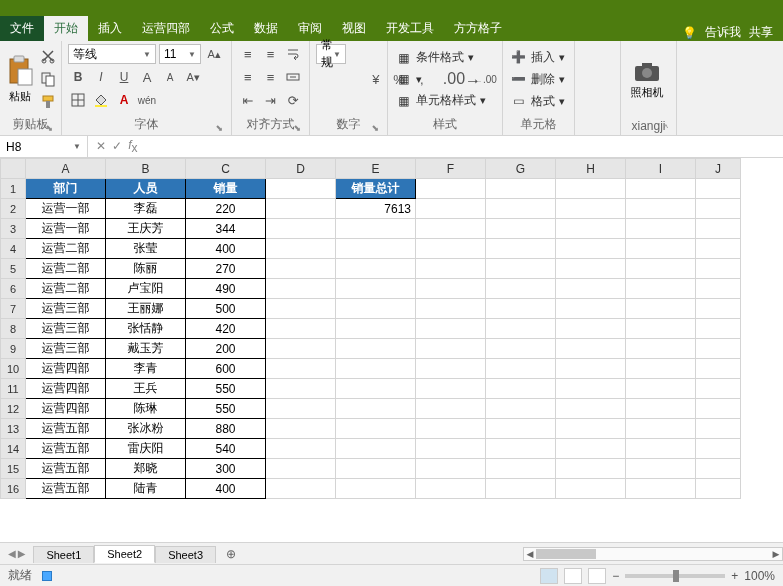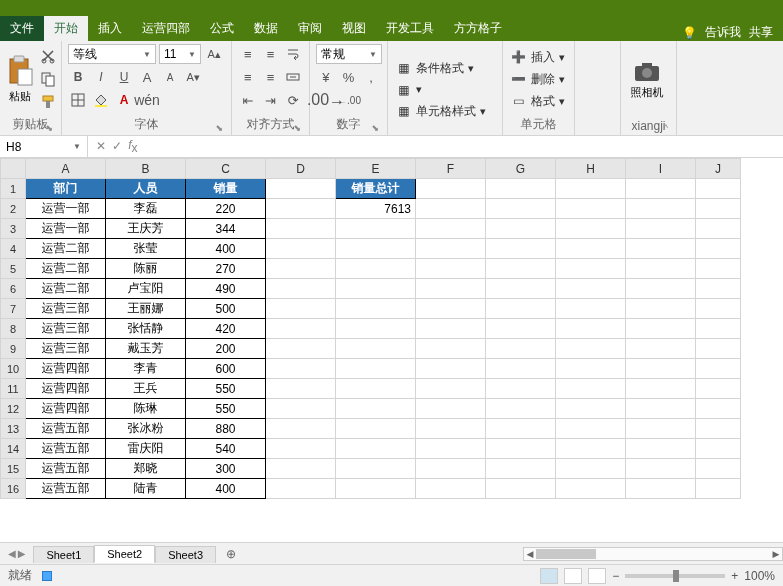--- a/index.html
+++ b/index.html
@@ -153,21 +153,21 @@
           </div>
         <div class="btn">
             <svg width="14" height="14" viewBox="0 0 14 14">
               <path d="M7 2l5 5-5 5-5-5z" fill="#ddd" stroke="#555"></path>
               <rect x="1" y="12" width="12" height="2" fill="#ffeb3b"></rect>
             </svg>
           </div>
         <div class="btn">
             <span style="color:#c00;font-weight:bold">A</span>
           </div>
-        <div class="btn" style="font-size:14px">wén</div>
+        <div class="btn" style="font-size:10px">wén</div>
       </div>
     </div>
     <div class="grp-label"><span>字体</span><span class="arr">⬊</span></div>
   </div>
 
   <div class="grp" style="width:78px">
     <div class="grp-body" style="flex-direction:column;gap:3px">
       <div class="row">
         <div class="btn">≡</div>
         <div class="btn">≡</div>
@@ -190,21 +190,21 @@
       <div class="row">
         <div class="btn">⇤</div>
         <div class="btn">⇥</div>
         <div class="btn">⟳</div>
       </div>
     </div>
     <div class="grp-label"><span>对齐方式</span><span class="arr">⬊</span></div>
   </div>
 
   <div class="grp" style="width:78px">
-    <div class="grp-body" style="flex-direction:column;gap:3px">
+    <div class="grp-body" style="flex-direction:row;gap:20px">
       <div class="sel" style="width:66px">
           <span>常规</span>
           <span class="dd">▼</span>
         </div>
       <div class="row">
         <div class="btn">¥</div>
         <div class="btn">%</div>
         <div class="btn">,</div>
       </div>
       <div class="row">
@@ -214,20 +214,21 @@
     </div>
     <div class="grp-label"><span>数字</span><span class="arr">⬊</span></div>
   </div>
 
   <div class="grp" style="width:115px">
     <div class="grp-body" style="flex-direction:column;gap:3px;justify-content:center">
       <div class="lbl-btn"><span class="ic">▦</span><span>条件格式</span> ▾</div>
       <div class="lbl-btn"><span class="ic">▦</span> ▾</div>
       <div class="lbl-btn"><span class="ic">▦</span><span>单元格样式</span> ▾</div>
     </div>
+    <div class="grp-label"><span>样式</span></div>
   </div>
 
   <div class="grp" style="width:72px">
     <div class="grp-body" style="flex-direction:column;gap:3px;justify-content:center">
       <div class="lbl-btn"><span class="ic">➕</span><span>插入</span> ▾</div>
       <div class="lbl-btn"><span class="ic">➖</span><span>删除</span> ▾</div>
       <div class="lbl-btn"><span class="ic">▭</span><span>格式</span> ▾</div>
     </div>
     <div class="grp-label"><span>单元格</span></div>
   </div>

